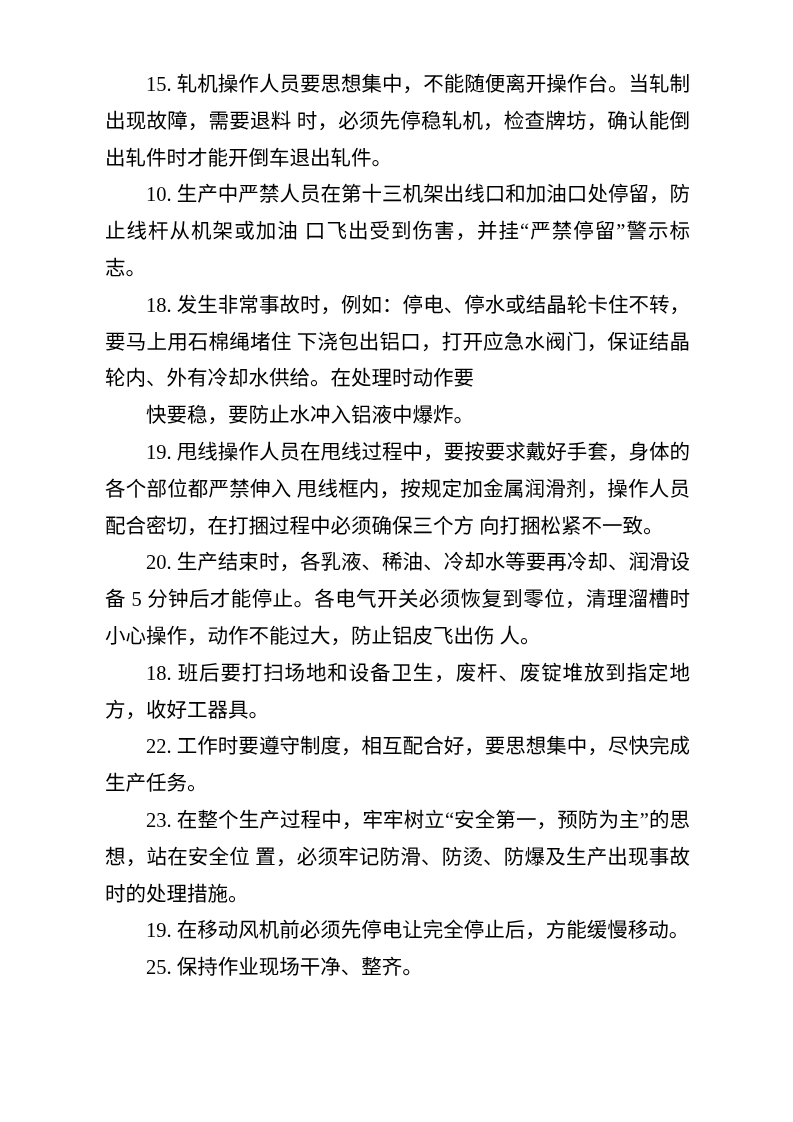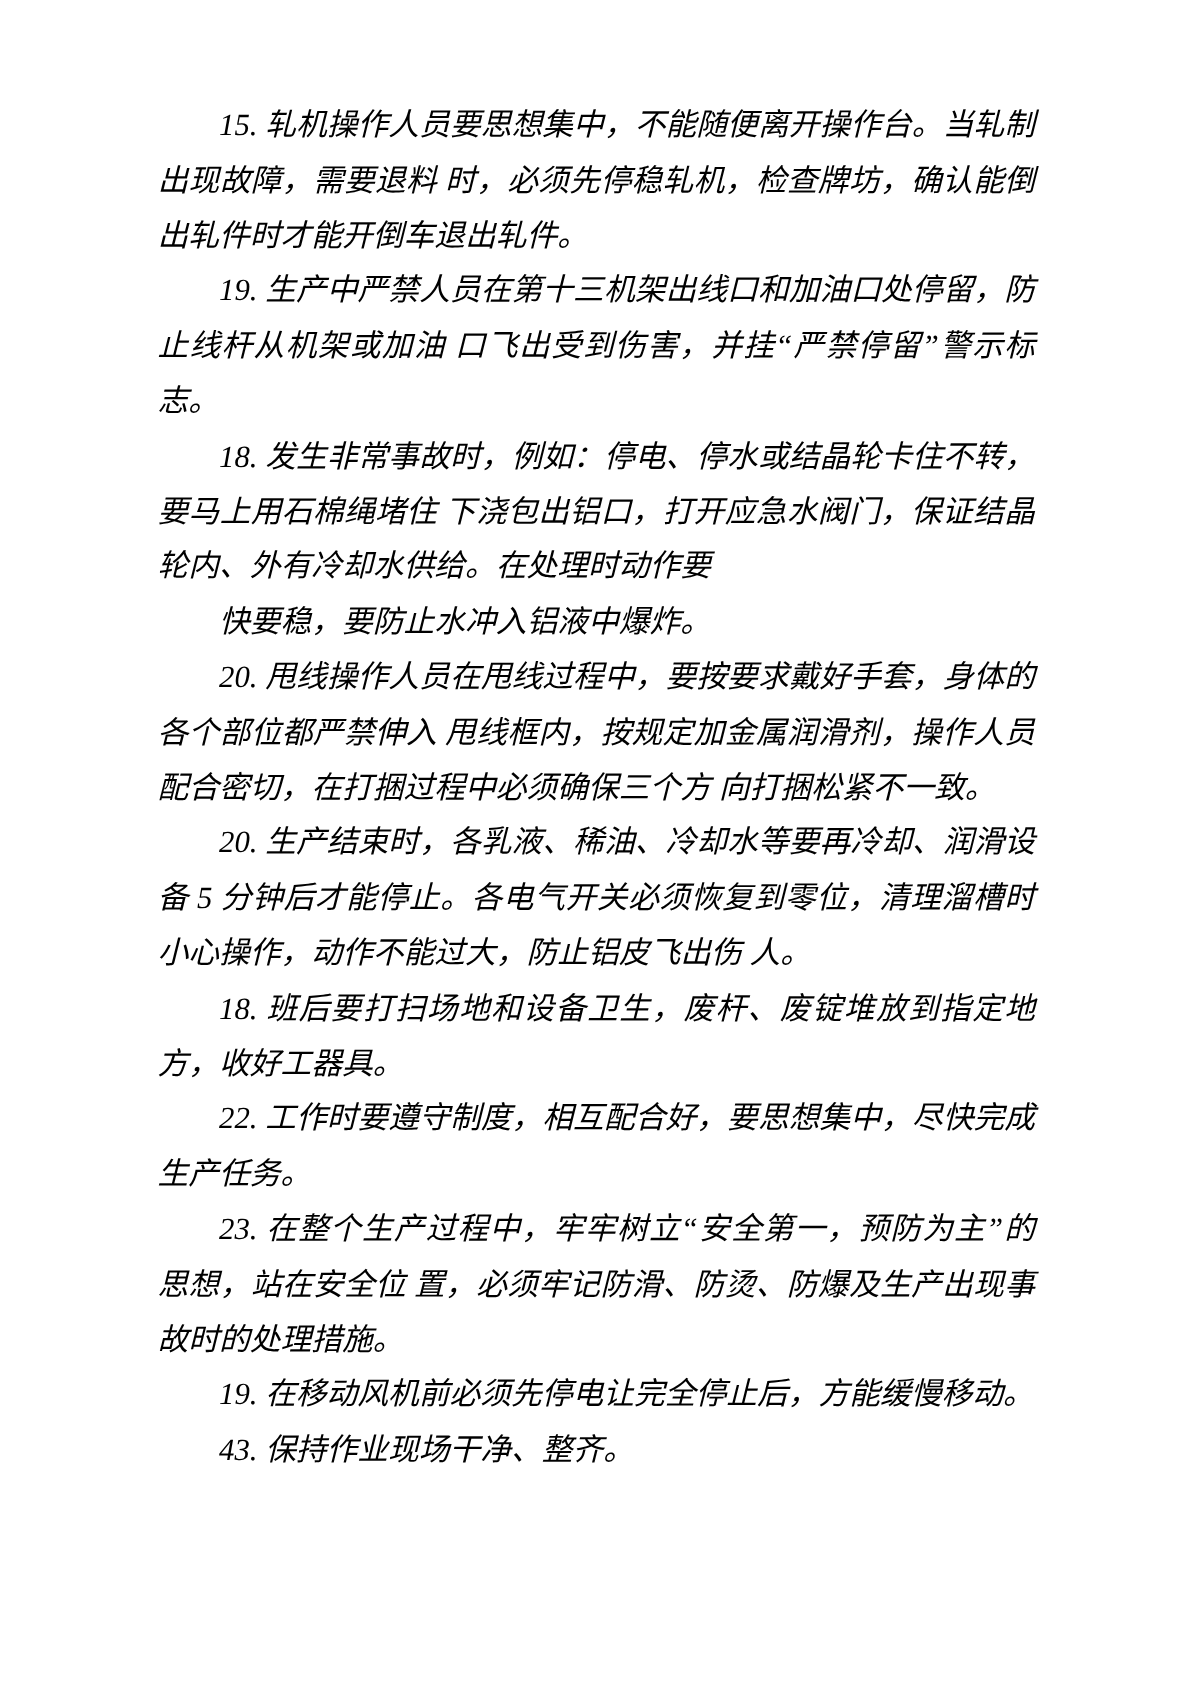--- a/index.html
+++ b/index.html
@@ -20,31 +20,30 @@
     font-family: "Liberation Serif", "DejaVu Serif", serif;
     font-size: 20.5px;
     line-height: 36.8px;
     text-align: justify;
   }
   .para {
     margin: 0;
     padding: 0;
     text-indent: 2em;
     word-break: break-all;
-    font-style: italic;
   }
 </style>
 </head>
 <body>
 
 <div class="page">
   <p class="para">15. 轧机操作人员要思想集中，不能随便离开操作台。当轧制出现故障，需要退料 时，必须先停稳轧机，检查牌坊，确认能倒出轧件时才能开倒车退出轧件。</p>
-  <p class="para">19. 生产中严禁人员在第十三机架出线口和加油口处停留，防止线杆从机架或加油 口飞出受到伤害，并挂“严禁停留”警示标志。</p>
+  <p class="para">10. 生产中严禁人员在第十三机架出线口和加油口处停留，防止线杆从机架或加油 口飞出受到伤害，并挂“严禁停留”警示标志。</p>
   <p class="para">18. 发生非常事故时，例如：停电、停水或结晶轮卡住不转，要马上用石棉绳堵住 下浇包出铝口，打开应急水阀门，保证结晶轮内、外有冷却水供给。在处理时动作要</p>
   <p class="para">快要稳，要防止水冲入铝液中爆炸。</p>
-  <p class="para">20. 甩线操作人员在甩线过程中，要按要求戴好手套，身体的各个部位都严禁伸入 甩线框内，按规定加金属润滑剂，操作人员配合密切，在打捆过程中必须确保三个方 向打捆松紧不一致。</p>
+  <p class="para">19. 甩线操作人员在甩线过程中，要按要求戴好手套，身体的各个部位都严禁伸入 甩线框内，按规定加金属润滑剂，操作人员配合密切，在打捆过程中必须确保三个方 向打捆松紧不一致。</p>
   <p class="para">20. 生产结束时，各乳液、稀油、冷却水等要再冷却、润滑设备 5 分钟后才能停止。各电气开关必须恢复到零位，清理溜槽时小心操作，动作不能过大，防止铝皮飞出伤 人。</p>
   <p class="para">18. 班后要打扫场地和设备卫生，废杆、废锭堆放到指定地方，收好工器具。</p>
   <p class="para">22. 工作时要遵守制度，相互配合好，要思想集中，尽快完成生产任务。</p>
   <p class="para">23. 在整个生产过程中，牢牢树立“安全第一，预防为主”的思想，站在安全位 置，必须牢记防滑、防烫、防爆及生产出现事故时的处理措施。</p>
   <p class="para">19. 在移动风机前必须先停电让完全停止后，方能缓慢移动。</p>
-  <p class="para">43. 保持作业现场干净、整齐。</p>
+  <p class="para">25. 保持作业现场干净、整齐。</p>
 </div>
 
 </body></html>

